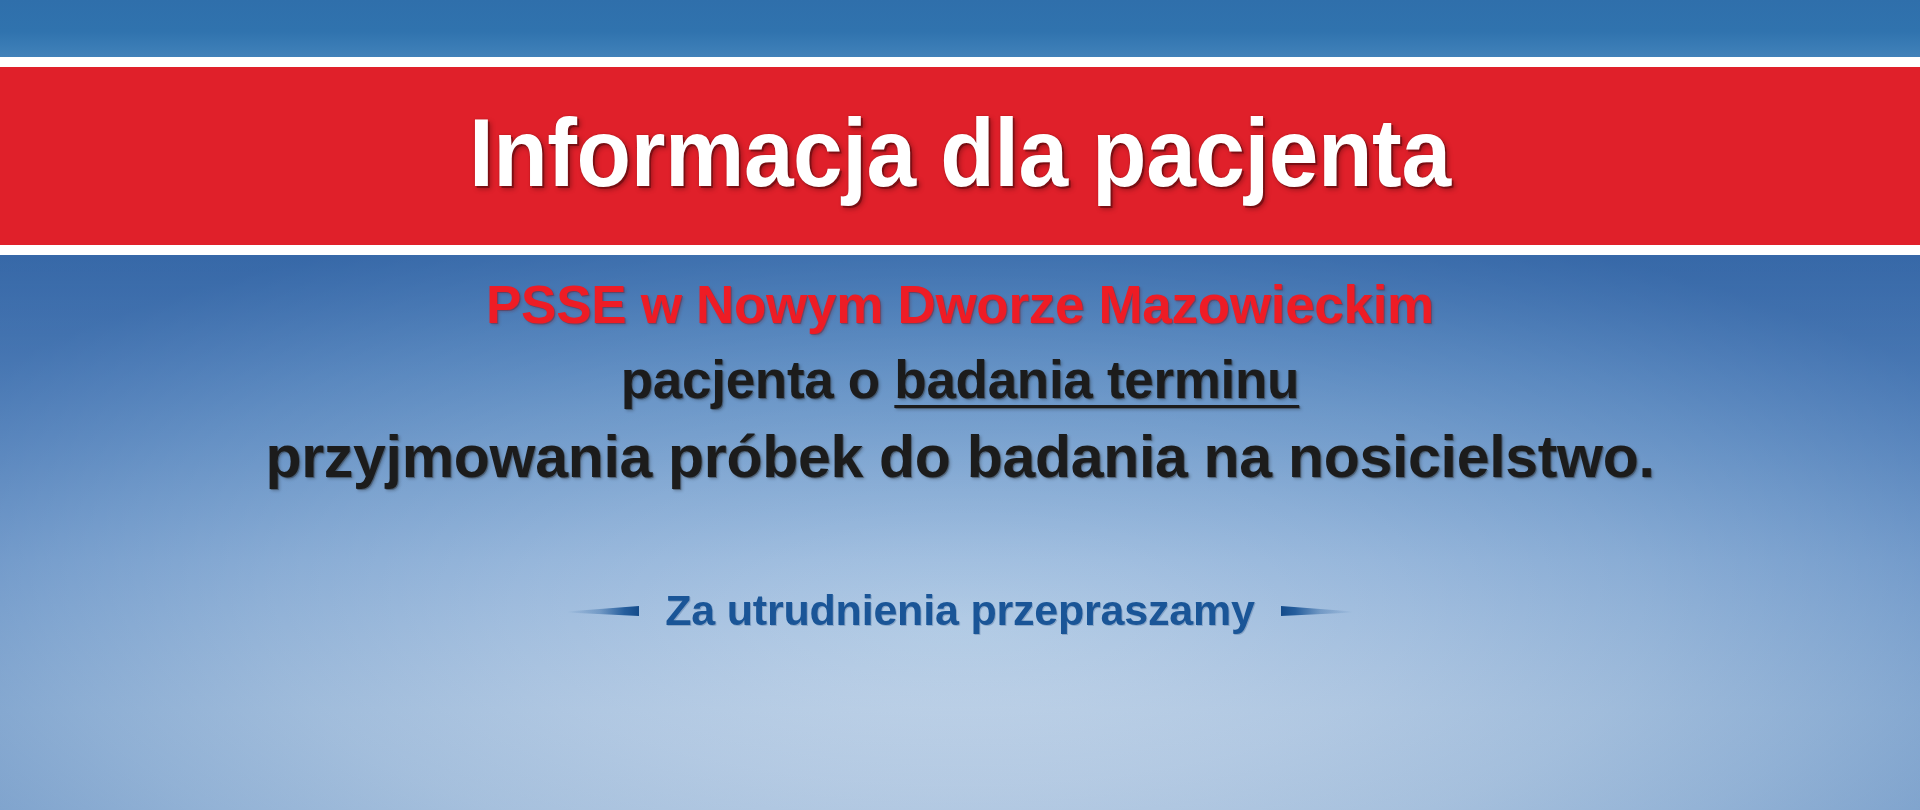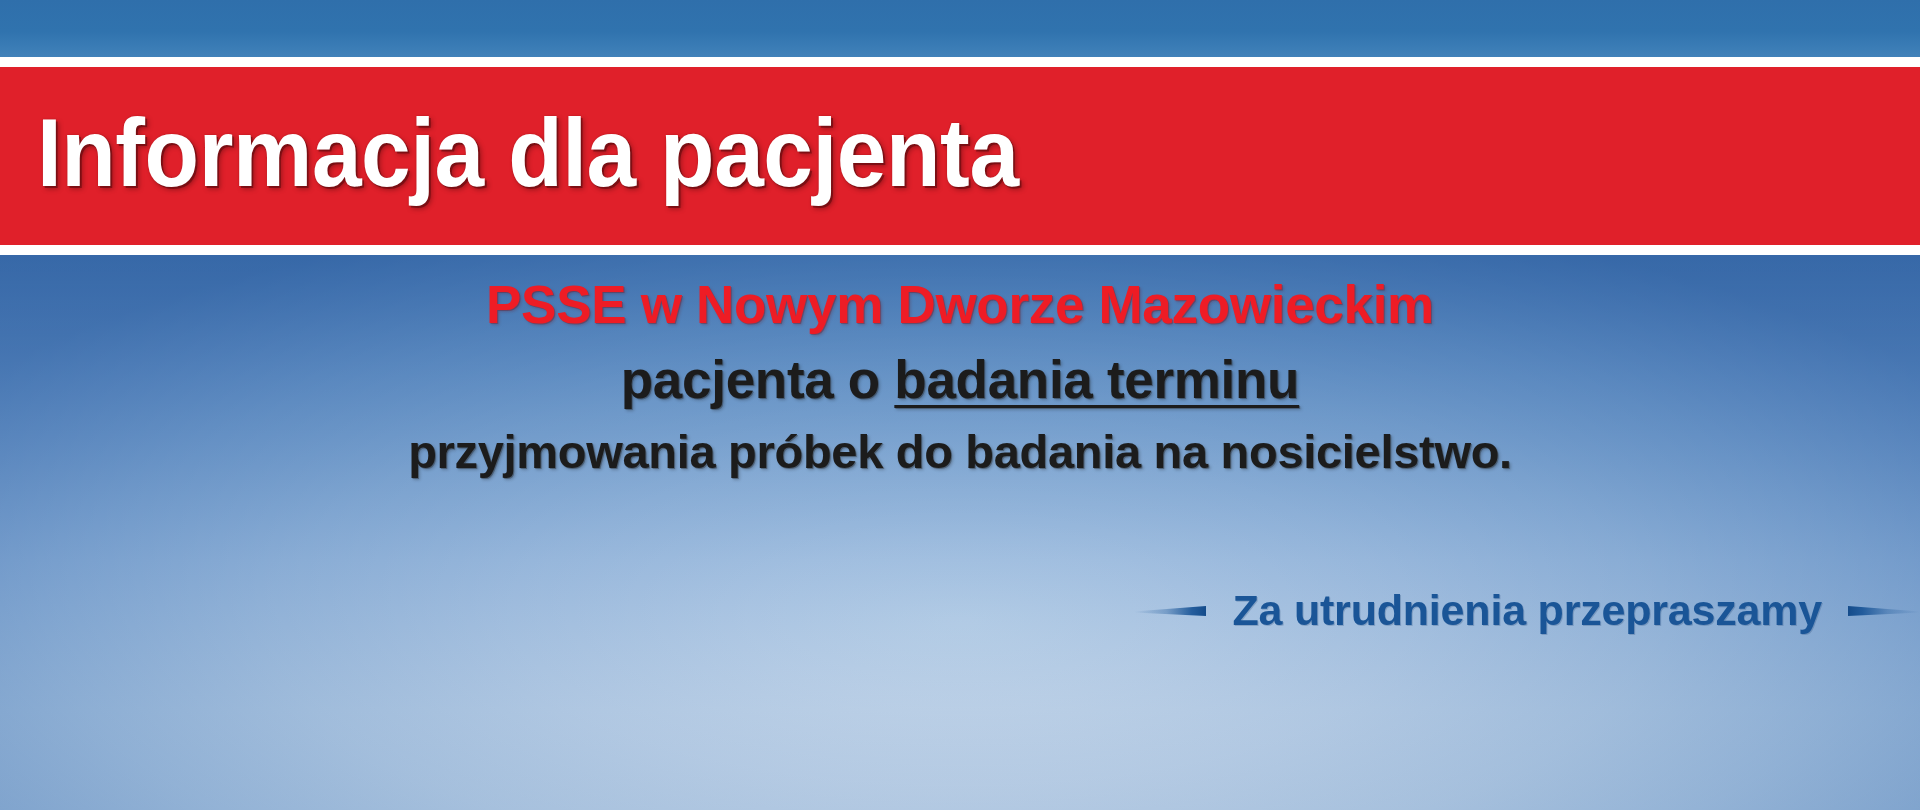--- a/index.html
+++ b/index.html
@@ -46,20 +46,21 @@
   
   .red-band {
     position: absolute;
     left: 0;
     top: 67px;
     width: 1920px;
     height: 178px;
     background: #e0202a;
     display: flex;
     align-items: center;
+    justify-content: center;
   }
   .title-text {
     color: #ffffff;
     font-size: 96px;
     line-height: 1;
     font-weight: 700;
     letter-spacing: -0.5px;
     white-space: nowrap;
     transform: scaleX(0.93);
     transform-origin: center center;
@@ -148,37 +149,37 @@
     text-decoration-thickness: 3px;
     text-underline-offset: 7px;
   }
 
   .line-detail {
     position: absolute;
     left: 0;
     top: 173px;
     width: 1920px;
     color: #1c1c1c;
-    font-size: 47px;
+    font-size: 59px;
     font-weight: 700;
     line-height: 1;
     white-space: nowrap;
     letter-spacing: -0.3px;
     text-shadow: 1px 1px 0 rgba(35,35,35,0.35), 2px 2px 3px rgba(20,20,20,0.25);
   }
 
   
   .line-apology {
     position: absolute;
     left: 0;
     top: 334px;
     width: 1920px;
     display: flex;
     align-items: center;
-    justify-content: flex-end;
+    justify-content: center;
     gap: 26px;
   }
   .apology-text {
     color: #1a5597;
     font-size: 43px;
     font-weight: 700;
     line-height: 1;
     white-space: nowrap;
     letter-spacing: -0.2px;
     text-shadow: 1px 1px 0 rgba(15,50,100,0.22);

